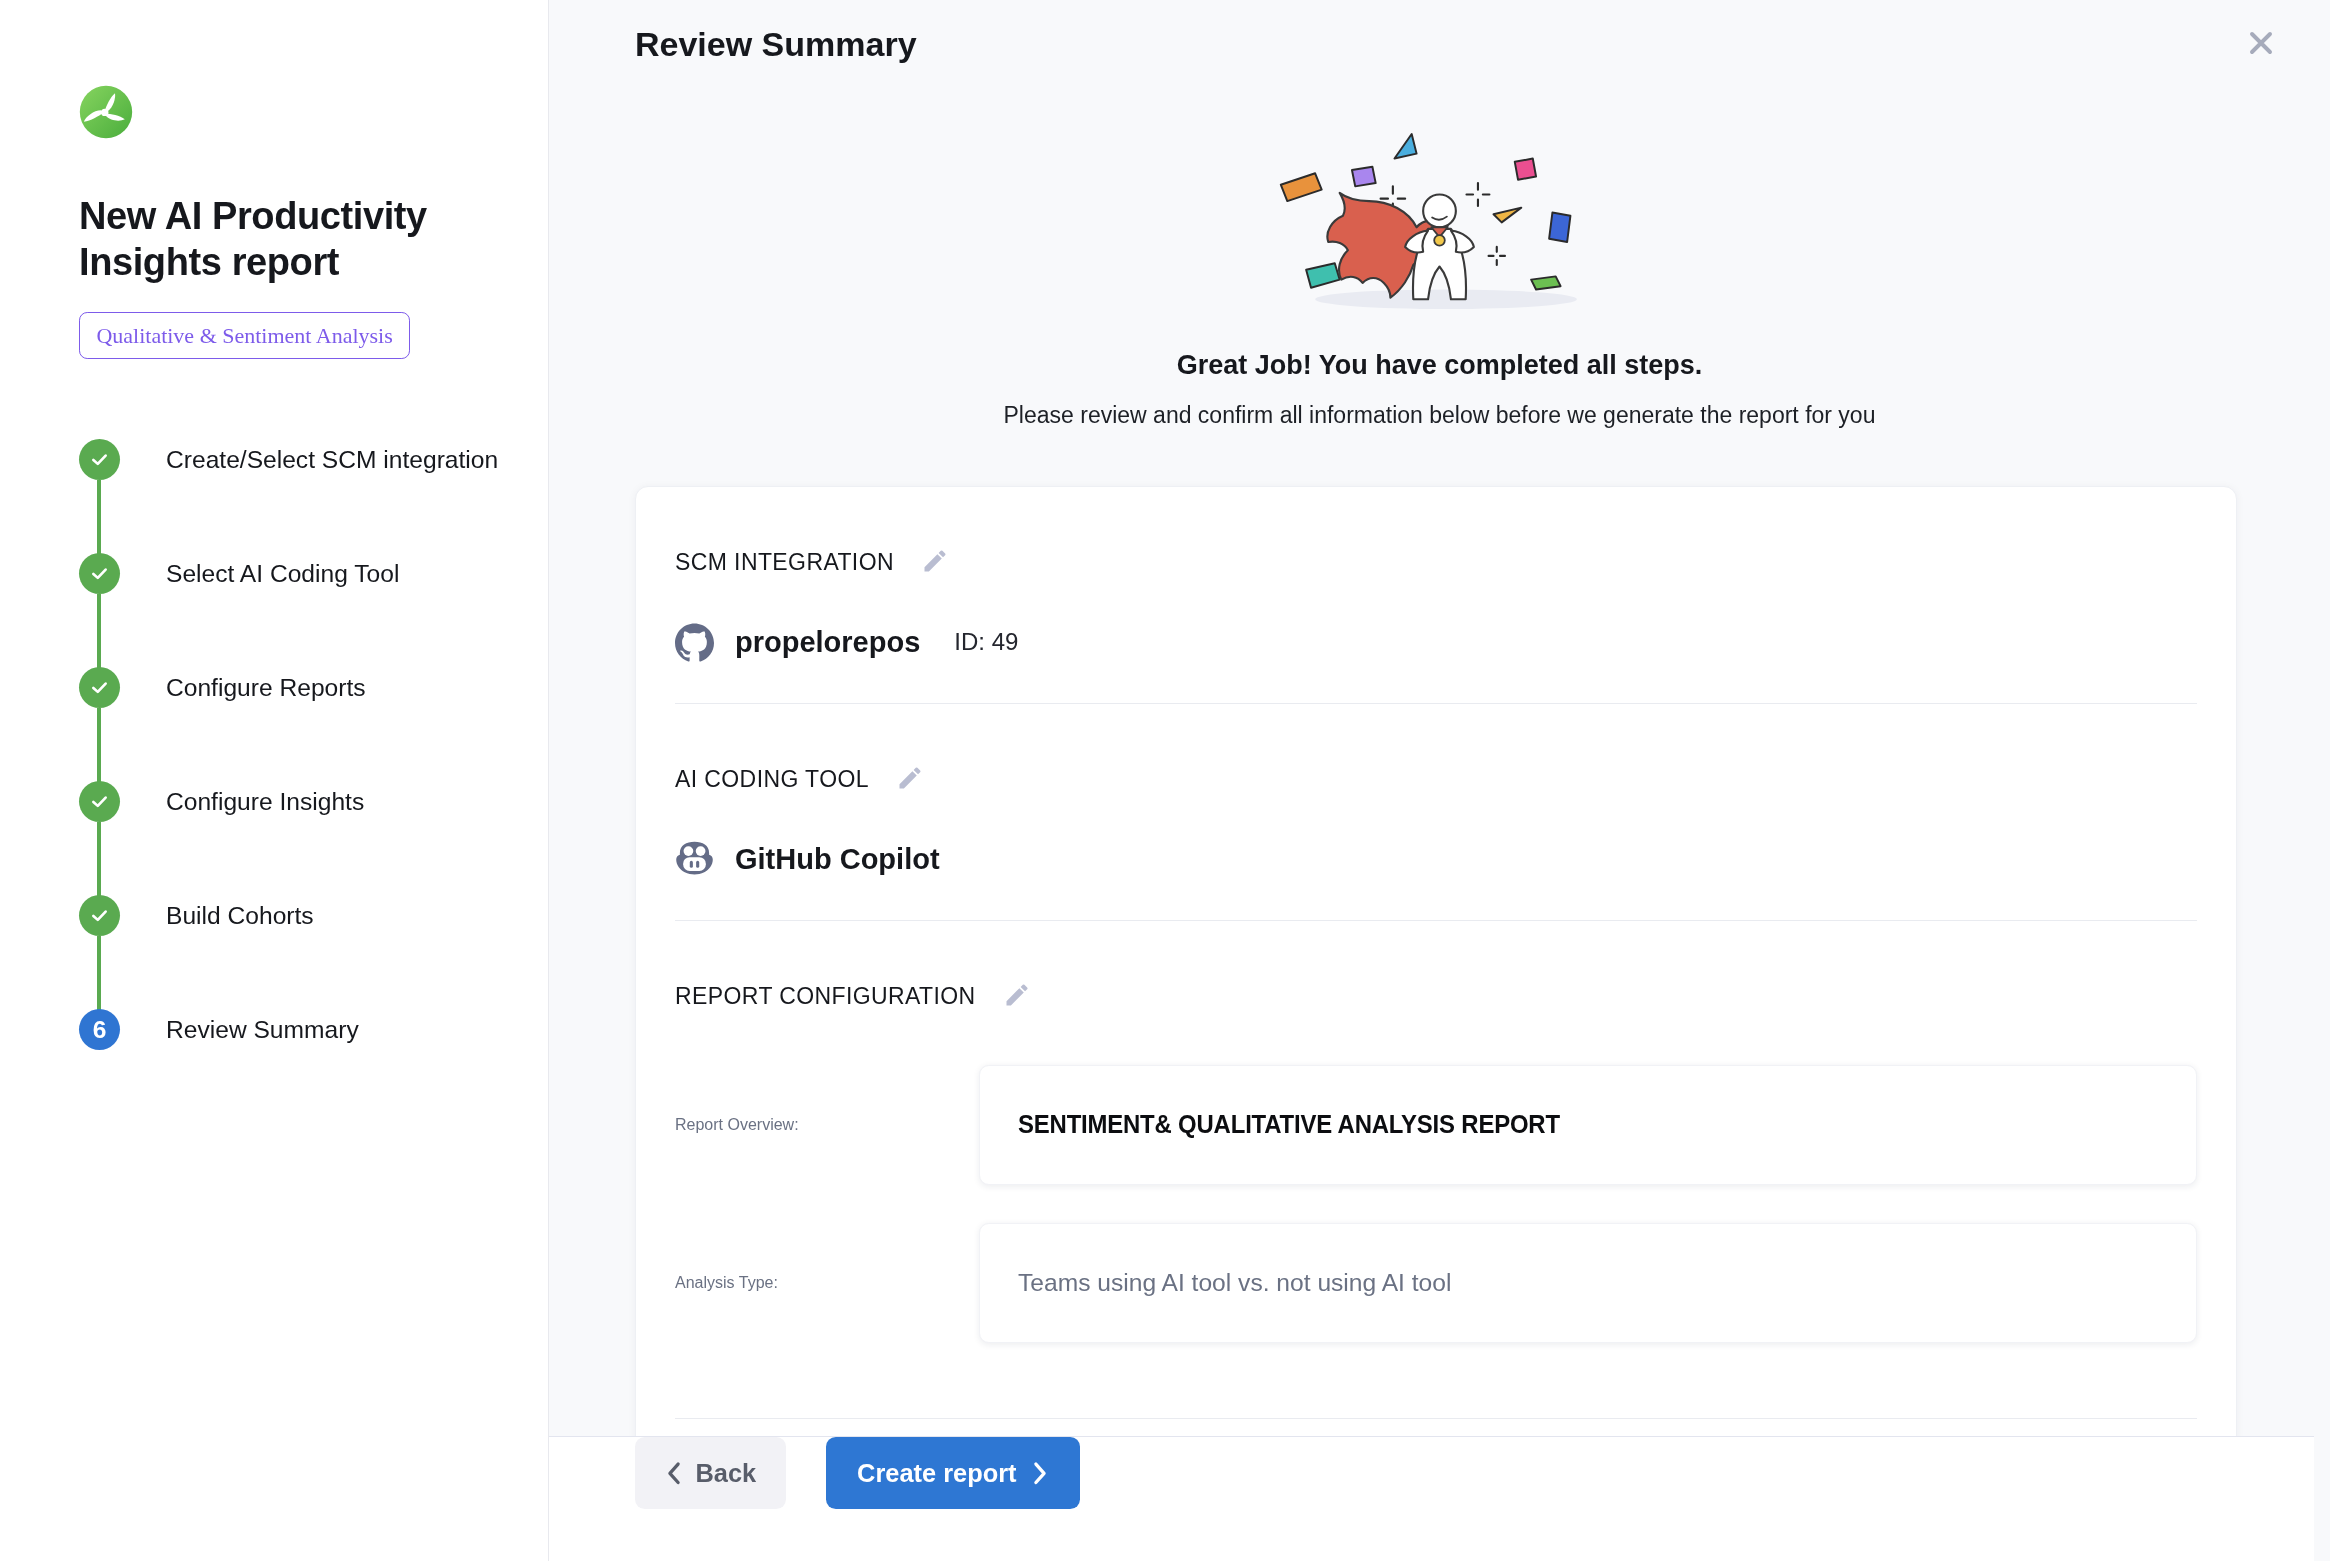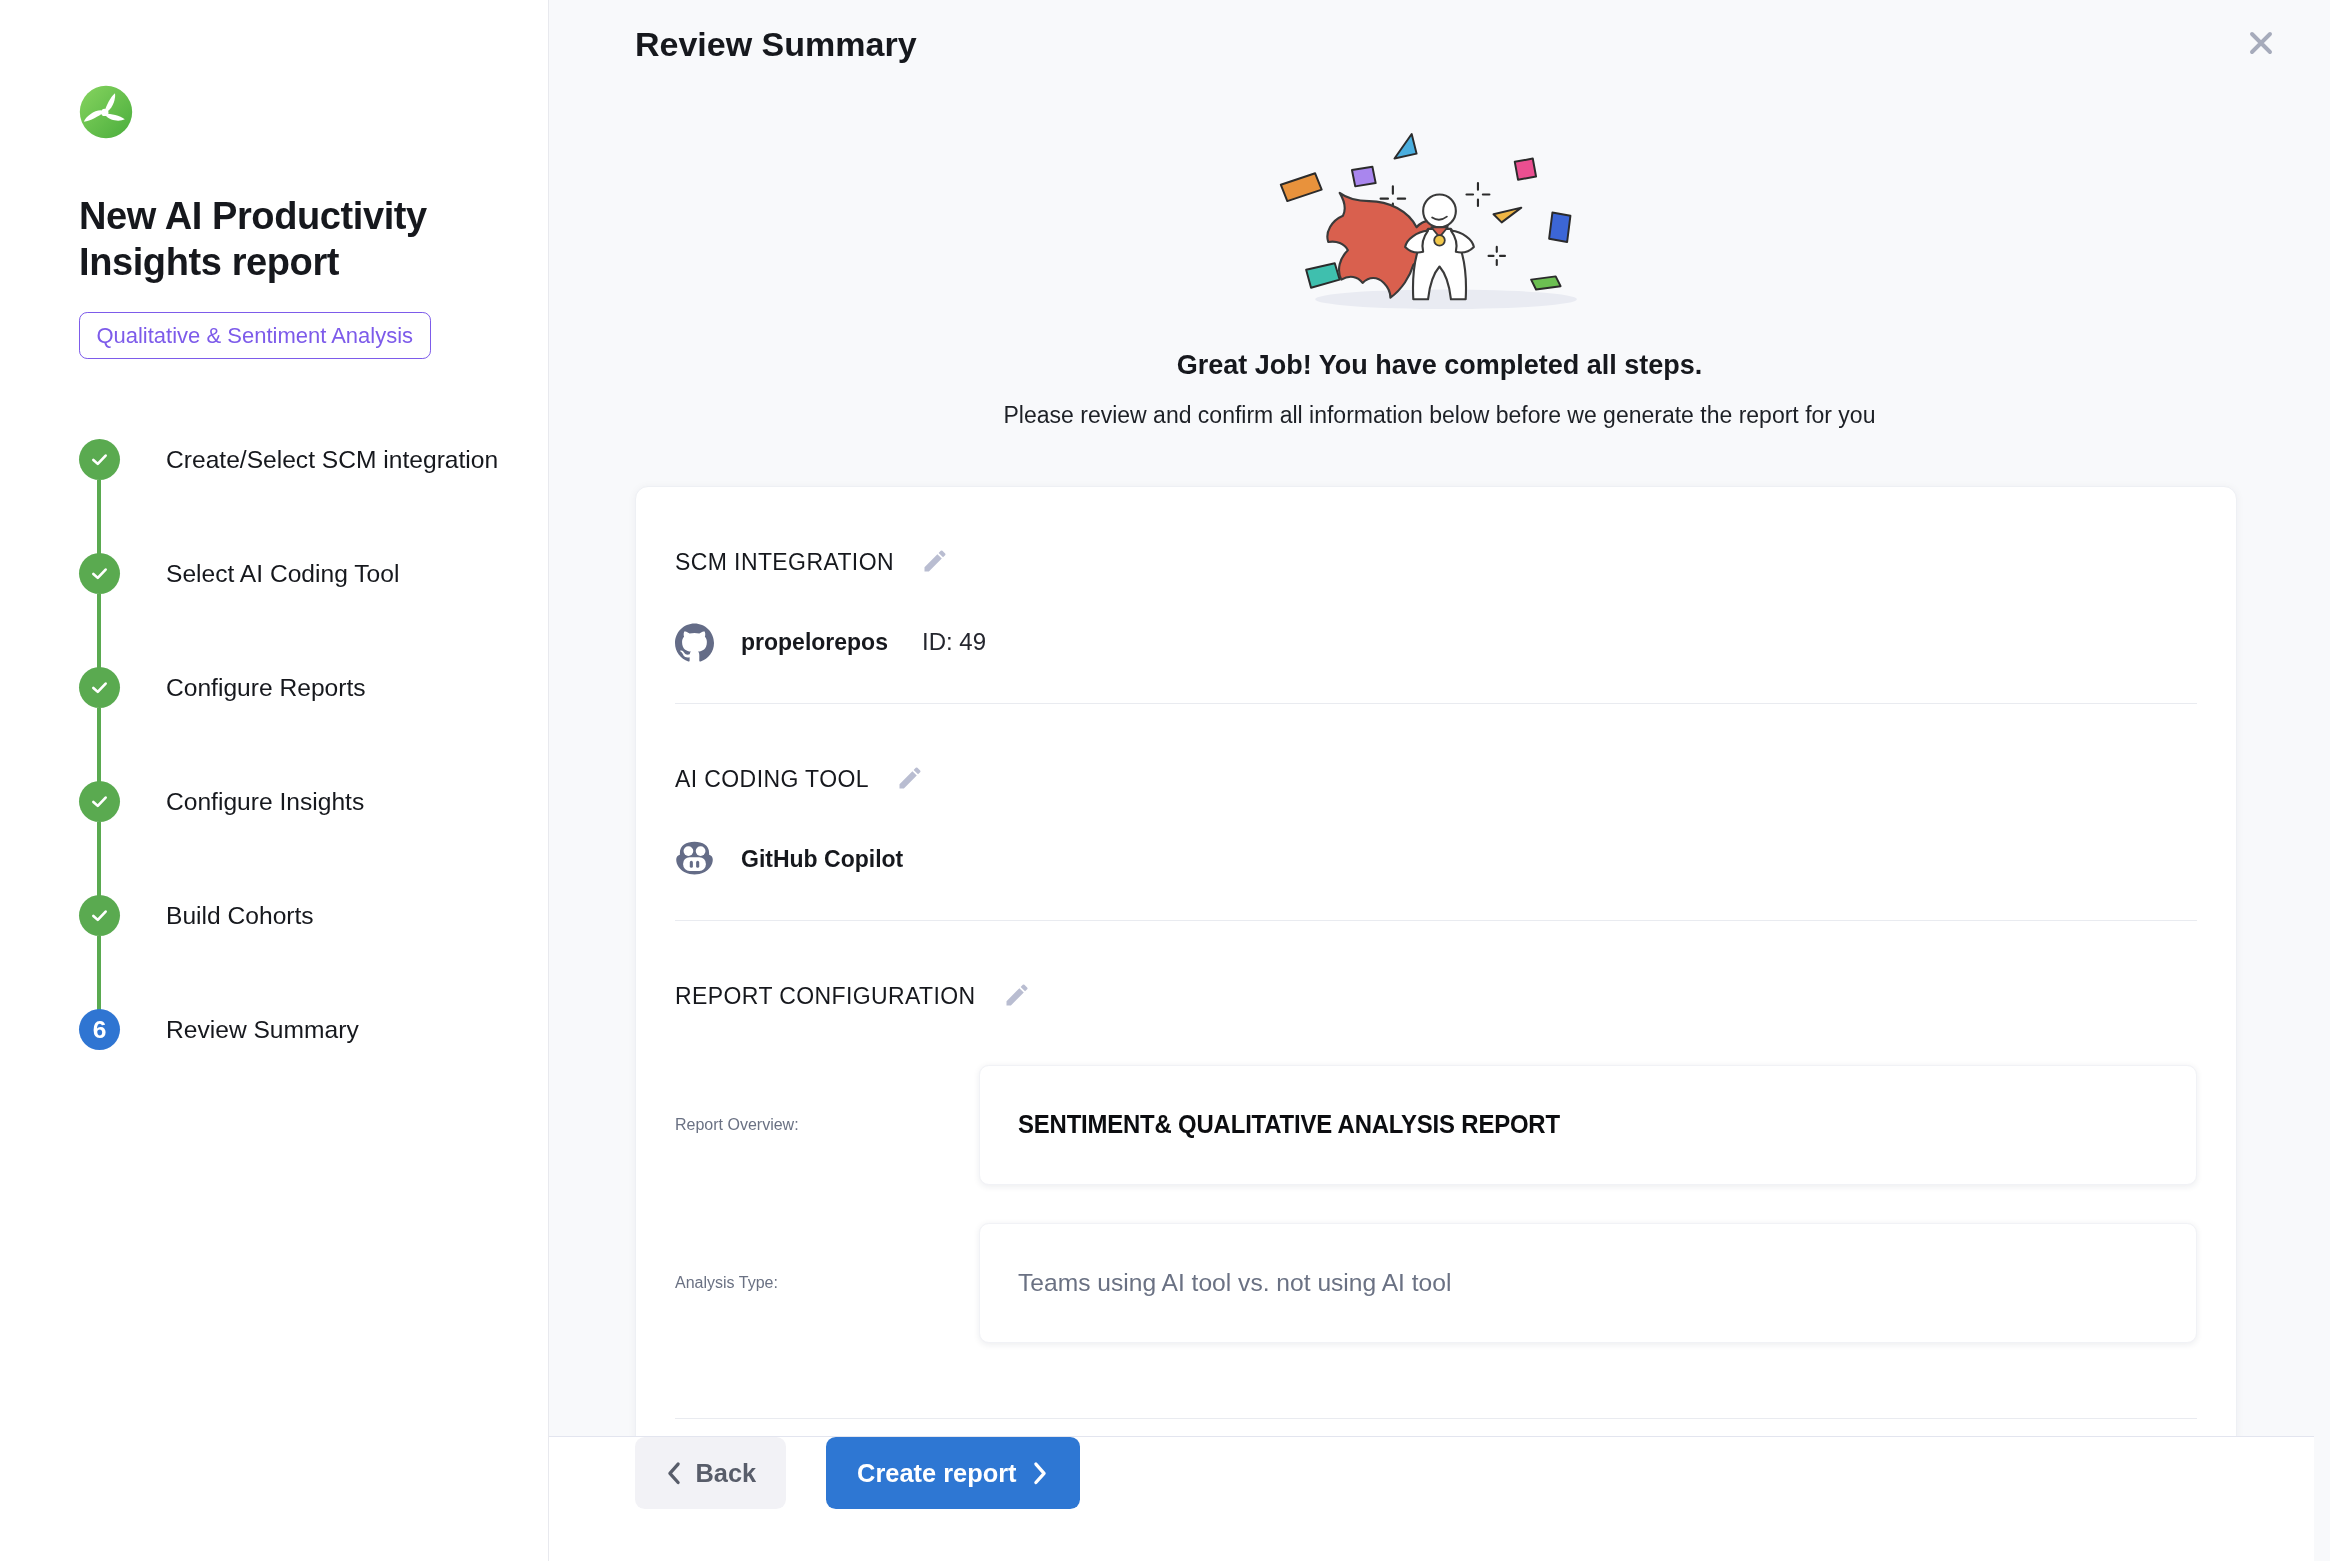--- a/index.html
+++ b/index.html
@@ -18,21 +18,21 @@
     flex: 0 0 auto;
   }
   .logo { width: 54px; height: 54px; }
   .wizard-title {
     margin-top: 54px; font-size: 38px; line-height: 1.22; font-weight: 700;
     letter-spacing: -0.4px; color: #16181d; max-width: 426px;
   }
   .badge {
     display: inline-block; margin-top: 26px; padding: 9.8px 16.4px;
     border: 1.6px solid #7d5bea; border-radius: 8.2px;
-    color: #7d5bea; font-size: 22px; font-weight: 500; background: #fff;
+    color: #7d5bea; font-size: 22px; font-weight: 500; background: #fff; font-family: Liberation Serif, serif;
   }
   .steps { list-style: none; margin-top: 80px; }
   .step { position: relative; height: 114px; display: flex; align-items: flex-start; }
   .step:last-child { height: auto; }
   .step::after {
     content: ""; position: absolute; left: 18.4px; top: 41px; width: 4.1px; height: 74px;
     background: #5aaa50;
   }
   .step:last-child::after { display: none; }
   .bullet {
@@ -59,21 +59,21 @@
     margin: 57px 93px 0 86px; background: #ffffff; border: 0.8px solid #eef0f4;
     border-radius: 13px; box-shadow: 0 1.6px 8.2px rgba(25,30,60,0.05);
     padding: 0 39px; min-height: 1147px;
   }
   .sec { padding: 59px 0 41px; }
   .sec-head { display: flex; align-items: center; gap: 24.6px; }
   .sec-title { font-size: 23px; font-weight: 500; letter-spacing: 0.4px; color: #16181d; }
   .edit-btn { background: transparent; border: none; cursor: pointer; width: 33px; height: 33px; padding: 0; }
   .entity-row { margin-top: 44px; display: flex; align-items: center; }
   .entity-icon { width: 39px; height: 39px; flex: 0 0 auto; }
-  .entity-name { margin-left: 27px; font-size: 23px; font-weight: 700; color: #16181d; }
+  .entity-name { margin-left: 21px; font-size: 29px; font-weight: 700; color: #16181d; }
   .entity-id { margin-left: 34px; font-size: 24px; color: #24262e; }
   .divider { border: none; border-top: 1.6px solid #e9ebf0; }
 
   .cfg-row { display: flex; align-items: center; margin-top: 52px; }
   .cfg-row + .cfg-row { margin-top: 38px; }
   .cfg-label { width: 304px; flex: 0 0 auto; font-size: 16px; color: #6a7183; }
   .cfg-card {
     flex: 1 1 auto; background: #fff; border: 0.8px solid #f1f2f6; border-radius: 9.8px;
     height: 120px; display: flex; align-items: center; padding: 0 38px;
     box-shadow: 0 1.6px 6.6px rgba(30,35,70,0.08);

